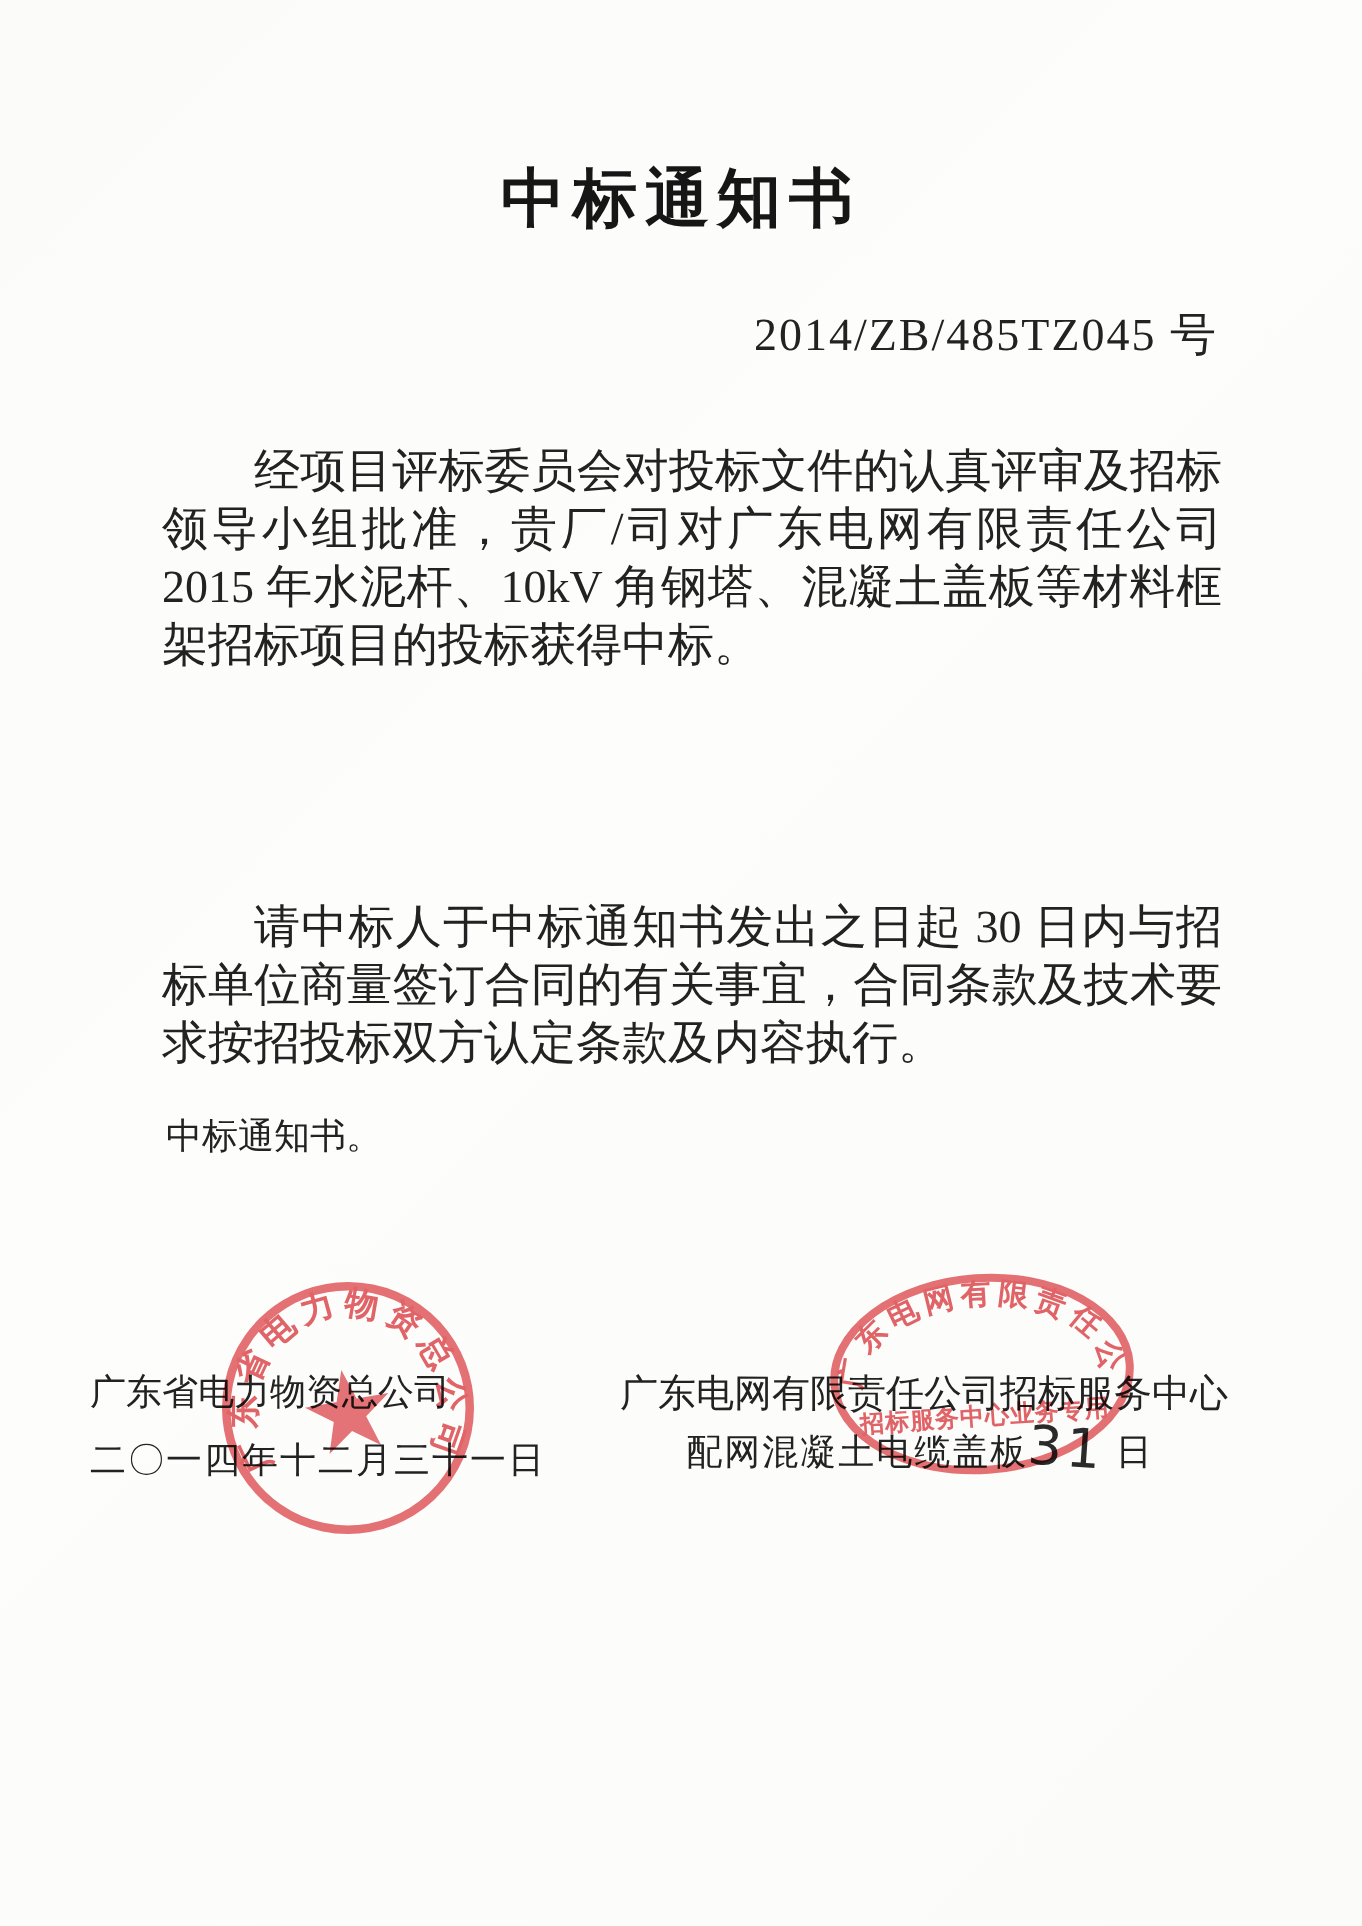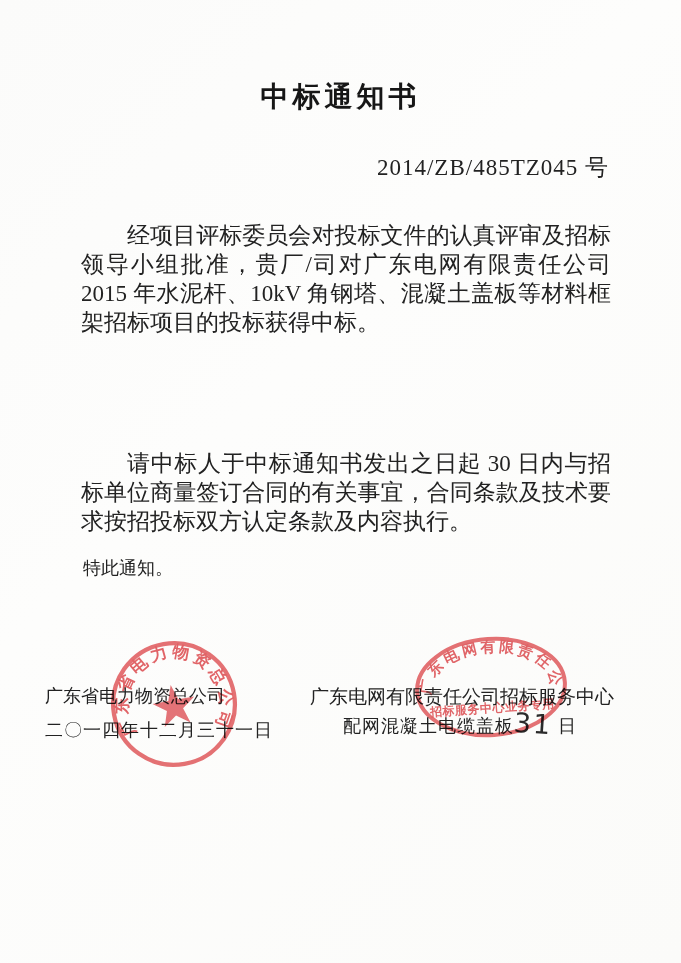--- a/index.html
+++ b/index.html
@@ -6,21 +6,21 @@
   .page{
     position:relative;
     width:681px;height:963px;
     background:linear-gradient(135deg,#fbfbfa 0%,#fdfdfc 40%,#fbfbf9 100%);
     overflow:hidden;
     font-family:"Liberation Serif","DejaVu Serif",serif;
     color:#1e1e1e;
   }
   .doc-title{
     position:absolute;top:78px;left:0;width:100%;
-    text-align:center;font-size:28px;font-weight:bold;
+    text-align:center;font-size:32px;font-weight:bold;
     letter-spacing:4px;color:#161616;
   }
   .ref-number{
     position:absolute;top:152px;right:72px;
     font-size:23px;letter-spacing:1px;color:#222;
   }
   .addressee{
     position:absolute;top:190px;left:45px;
     font-size:18px;color:#222;
   }
@@ -93,21 +93,21 @@
 
   <div class="para para-award">经项目评标委员会对投标文件的认真评审及招标领导小组批准，贵厂/司对广东电网有限责任公司 2015 年水泥杆、10kV 角钢塔、混凝土盖板等材料框架招标项目的投标获得中标。</div>
 
   <table class="award-table">
     <tbody>
     </tbody>
   </table>
 
   <div class="para para-contract">请中标人于中标通知书发出之日起 30 日内与招标单位商量签订合同的有关事宜，合同条款及技术要求按招投标双方认定条款及内容执行。</div>
 
-  <div class="closing">特此通知。</div>
+  <div class="closing">中标通知书。</div>
 
   <div class="sig-name-left">广东省电力物资总公司</div>
   <div class="sig-date-left">二〇一四年十二月三十一日</div>
 
   <div class="sig-name-right">广东电网有限责任公司招标服务中心</div>
   <div class="sig-date-right"><span>配网混凝土电缆盖板</span><span class="handwritten-day">31</span> <span>日</span></div>
 
   <svg class="stamp stamp-round" width="142" height="142" viewBox="0 0 140 140">
     <circle cx="70" cy="70" r="60" fill="none" stroke="#dd4348" stroke-width="4.2" opacity="0.92"></circle>
     <path id="roundSealArc" d="M 30.2,93 A 46,46 0 1 1 109.8,93" fill="none"></path>

